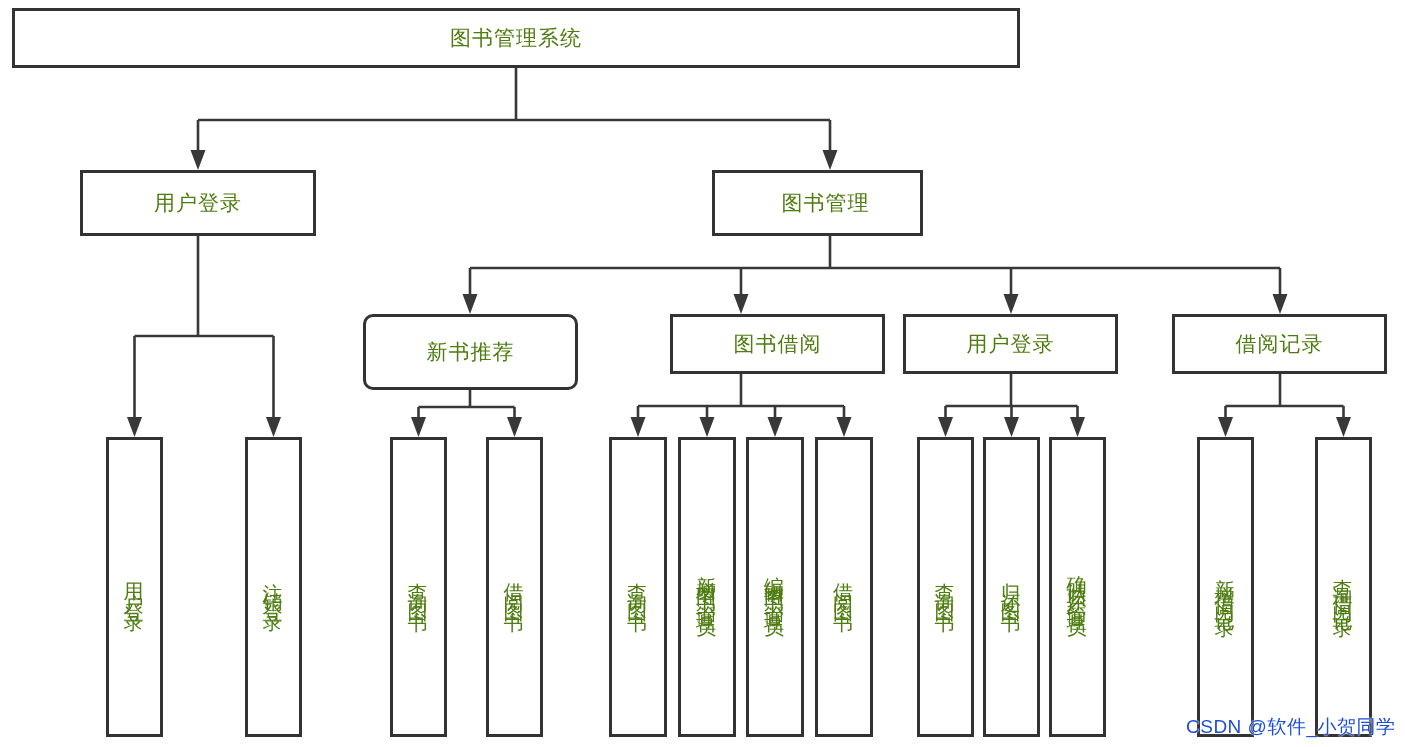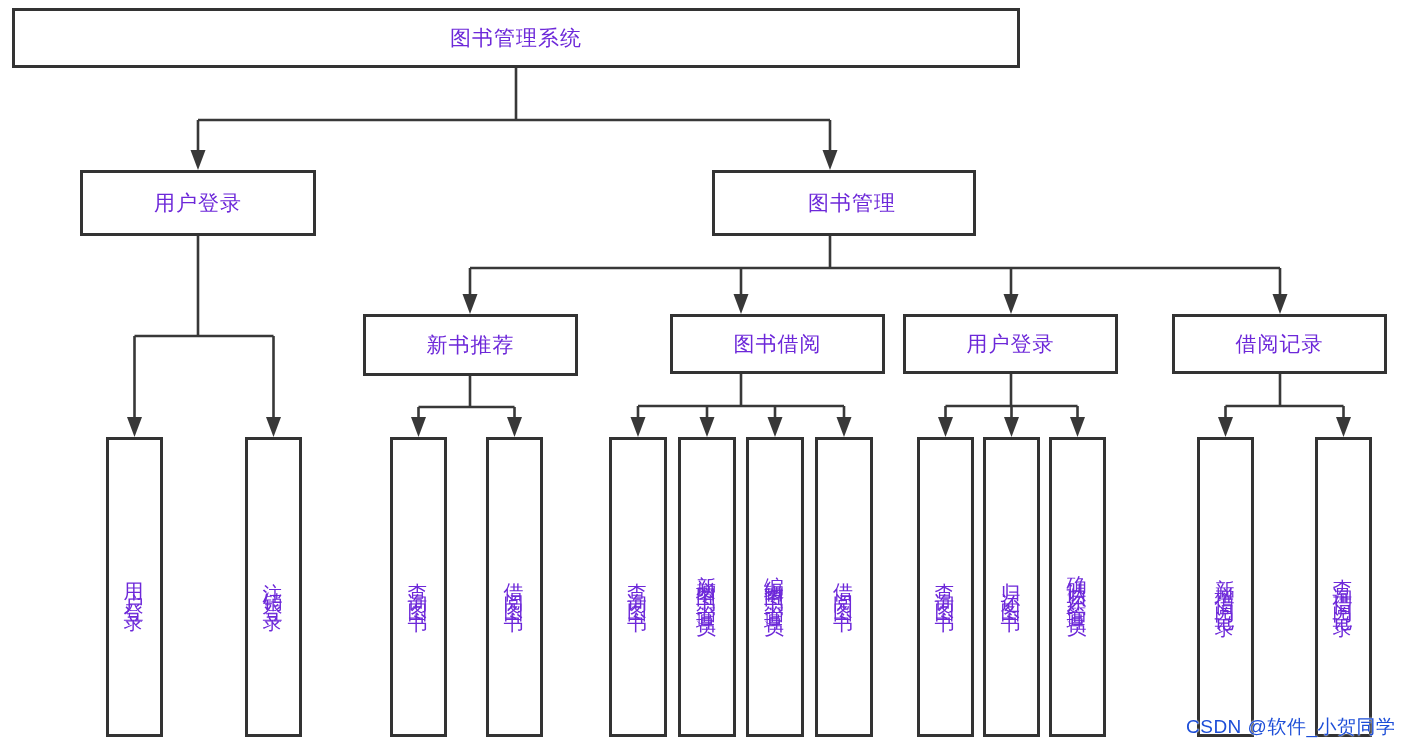--- a/index.html
+++ b/index.html
@@ -5,21 +5,21 @@
   html,body{margin:0;padding:0;background:#ffffff;}
   body{font-family:"Liberation Sans","DejaVu Sans",sans-serif;}
   .stage{
     position:relative;width:1405px;height:747px;background:#ffffff;overflow:hidden;
     color:#454545;
   }
   .connectors{position:absolute;left:0;top:0;width:1405px;height:747px;}
   .node{
     position:absolute;box-sizing:border-box;border:3px solid #333333;background:#ffffff;
     display:flex;align-items:center;justify-content:center;
-    color:#6d28d9;font-size:21px;letter-spacing:1px;white-space:nowrap;
+    color:#4d7c0f;font-size:21px;letter-spacing:1px;white-space:nowrap;
   }
   .node.vbox{
     font-size:20px;
     writing-mode:vertical-rl;text-orientation:mixed;
     letter-spacing:10px;white-space:normal;
     justify-content:center;align-items:center;
   }
   .watermark{
     position:absolute;left:1186px;top:714px;width:214px;
     font-size:19px;color:#1d4ed8;letter-spacing:0.5px;white-space:nowrap;
@@ -66,23 +66,23 @@
       <polygon points="1011.5,437 1004,417 1019,417"></polygon>
       <polygon points="1077.5,437 1070,417 1085,417"></polygon>
       <polygon points="1225.5,437 1218,417 1233,417"></polygon>
       <polygon points="1343.5,437 1336,417 1351,417"></polygon>
     </g>
   </svg>
 
   <div class="node" style="left:12px;top:8px;width:1008px;height:60px;">图书管理系统</div>
 
   <div class="node" style="left:80px;top:170px;width:236px;height:66px;">用户登录</div>
-  <div class="node" style="left:712px;top:170px;width:264px;height:66px;padding-left:16px;">图书管理</div>
+  <div class="node" style="left:712px;top:170px;width:211px;height:66px;padding-left:16px;">图书管理</div>
 
-  <div class="node" style="left:363px;top:314px;width:215px;height:62px;">新书推荐</div>
+  <div class="node" style="left:363px;top:314px;width:215px;height:76px;border-radius:10px;">新书推荐</div>
   <div class="node" style="left:634px;top:314px;width:215px;height:60px;margin-left:36px;">图书借阅</div>
   <div class="node" style="left:903px;top:314px;width:215px;height:60px;">用户登录</div>
   <div class="node" style="left:1172px;top:314px;width:215px;height:60px;">借阅记录</div>
 
   <div class="node vbox" style="left:106px;top:437px;width:57px;height:300px;">用户登录</div>
   <div class="node vbox" style="left:245px;top:437px;width:57px;height:300px;">注销登录</div>
 
   <div class="node vbox" style="left:390px;top:437px;width:57px;height:300px;">查询图书</div>
   <div class="node vbox" style="left:486px;top:437px;width:57px;height:300px;">借阅图书</div>
 

